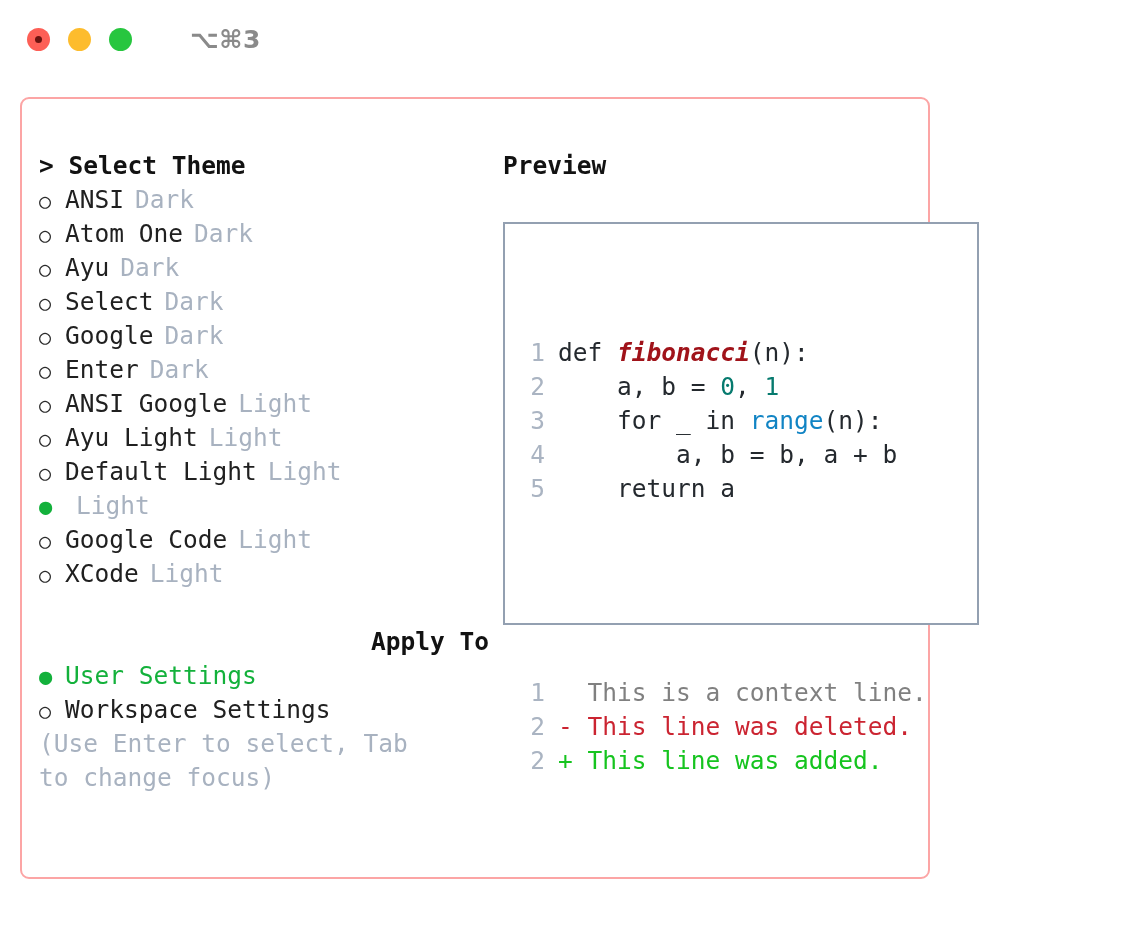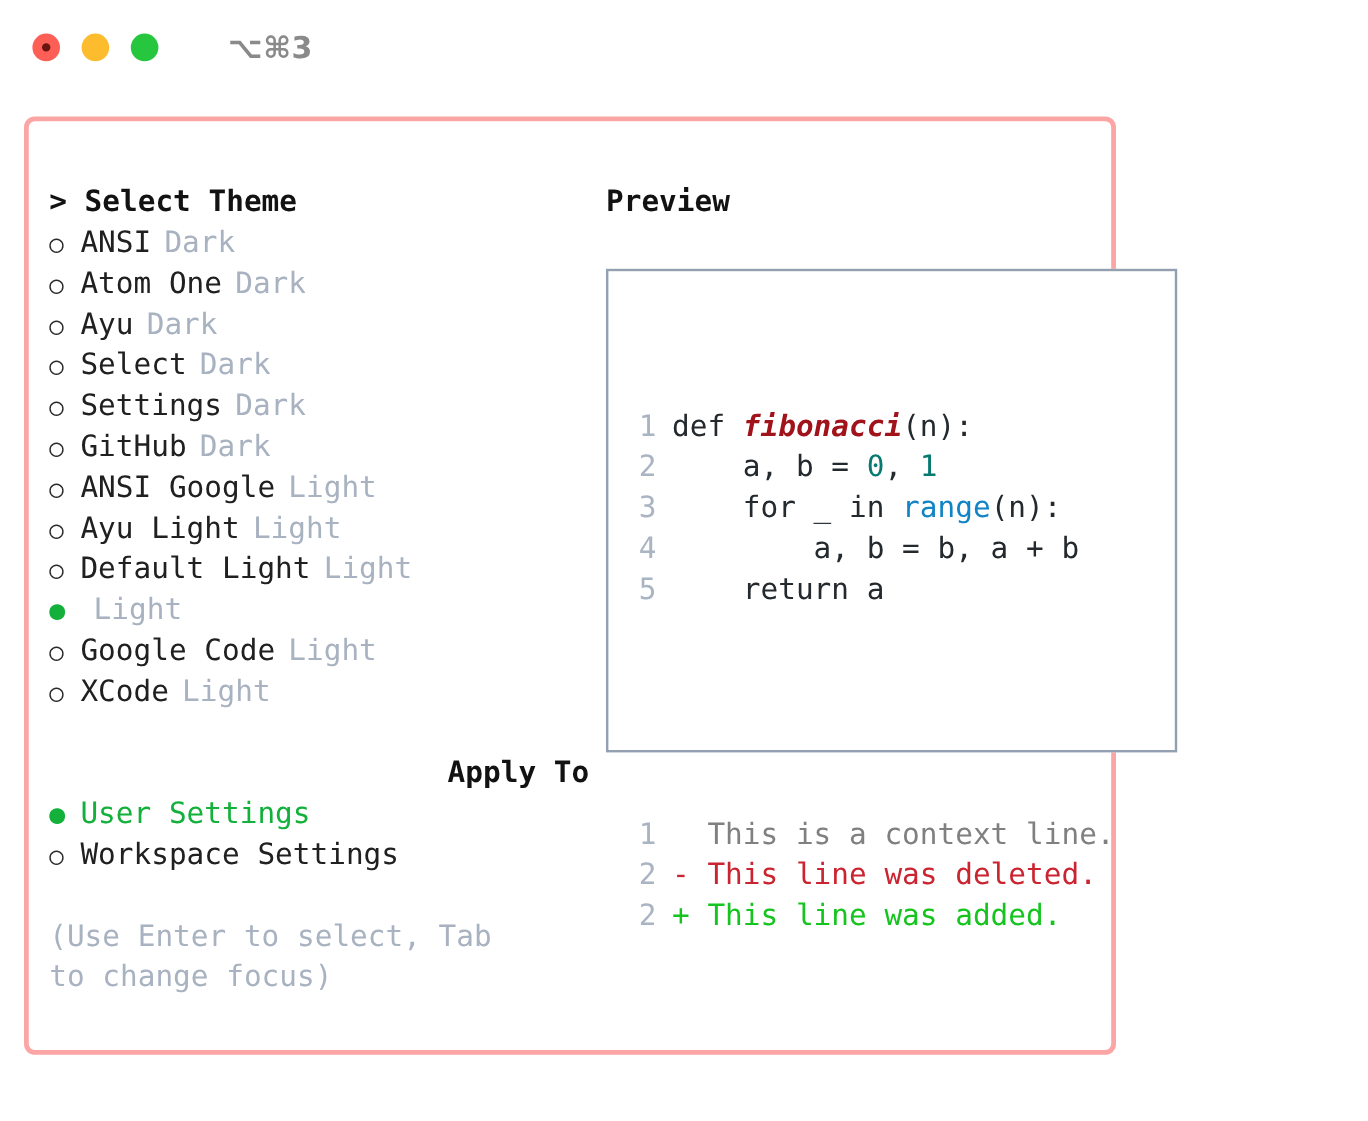--- a/index.html
+++ b/index.html
@@ -74,21 +74,21 @@
   }
 
   
   .panel {
     position: absolute;
     left: 20px;
     top: 97px;
     width: 910px;
     height: 782px;
     box-sizing: border-box;
-    border: 4px solid #fca5a5;
+    border: 2px solid #fca5a5;
     border-radius: 9px;
     background: #ffffff;
   }
 
   .panel-inner {
     position: absolute;
     left: 0;
     top: 0;
     width: 100%;
     height: 100%;
@@ -149,21 +149,20 @@
     font-size: 24.5px;
     font-weight: bold;
     color: #121212;
     line-height: 34px;
     padding-left: 26px;
     white-space: pre;
     text-align: right;
   }
 
   .hint {
-    margin-top: 34px;
     font-size: 24.5px;
     line-height: 34px;
     color: #a8b2c0;
     width: 410px;
     white-space: pre-wrap;
   }
 
   
   .right-col {
     position: absolute;
@@ -234,22 +233,22 @@
 
       <div class="left-col">
 
         <div class="heading">&gt; Select Theme</div>
 
         <div class="opt-list" id="theme-list">
             <div class="opt-row"><span class="bullet">○</span><span class="opt-label">ANSI</span><span class="opt-tag">Dark</span></div>
             <div class="opt-row"><span class="bullet">○</span><span class="opt-label">Atom One</span><span class="opt-tag">Dark</span></div>
             <div class="opt-row"><span class="bullet">○</span><span class="opt-label">Ayu</span><span class="opt-tag">Dark</span></div>
             <div class="opt-row"><span class="bullet">○</span><span class="opt-label">Select</span><span class="opt-tag">Dark</span></div>
-            <div class="opt-row"><span class="bullet">○</span><span class="opt-label">Settings</span><span class="opt-tag">Dark</span></div>
-            <div class="opt-row"><span class="bullet">○</span><span class="opt-label">GitHub</span><span class="opt-tag">Dark</span></div>
+            <div class="opt-row"><span class="bullet">○</span><span class="opt-label">Google</span><span class="opt-tag">Dark</span></div>
+            <div class="opt-row"><span class="bullet">○</span><span class="opt-label">Enter</span><span class="opt-tag">Dark</span></div>
             <div class="opt-row"><span class="bullet">○</span><span class="opt-label">ANSI Google</span><span class="opt-tag">Light</span></div>
             <div class="opt-row"><span class="bullet">○</span><span class="opt-label">Ayu Light</span><span class="opt-tag">Light</span></div>
             <div class="opt-row"><span class="bullet">○</span><span class="opt-label">Default Light</span><span class="opt-tag">Light</span></div>
             <div class="opt-row"><span class="bullet sel">●</span><span class="opt-tag">Light</span></div>
             <div class="opt-row"><span class="bullet">○</span><span class="opt-label">Google Code</span><span class="opt-tag">Light</span></div>
             <div class="opt-row"><span class="bullet">○</span><span class="opt-label">XCode</span><span class="opt-tag">Light</span></div>
           </div>
 
         <div class="section-gap"></div>
 

